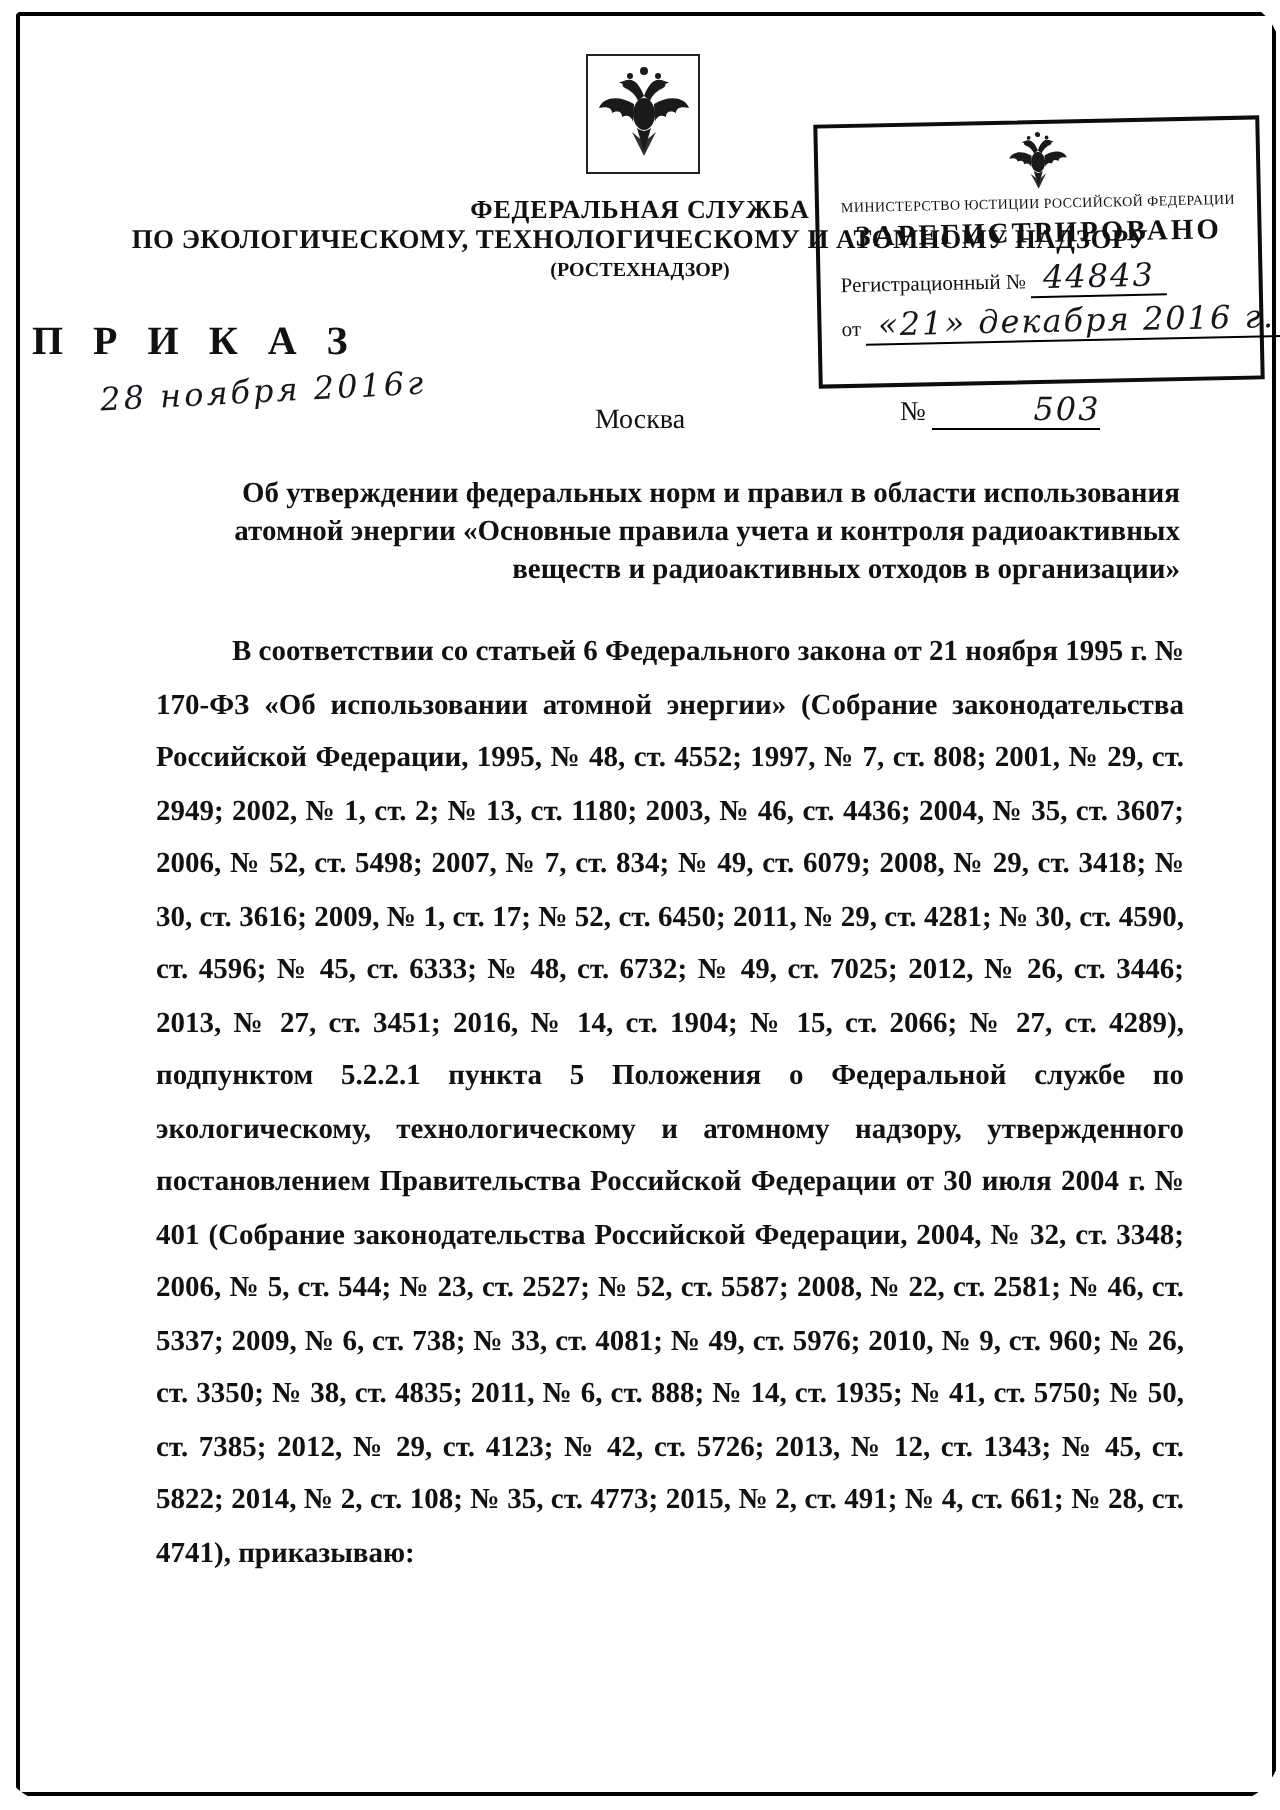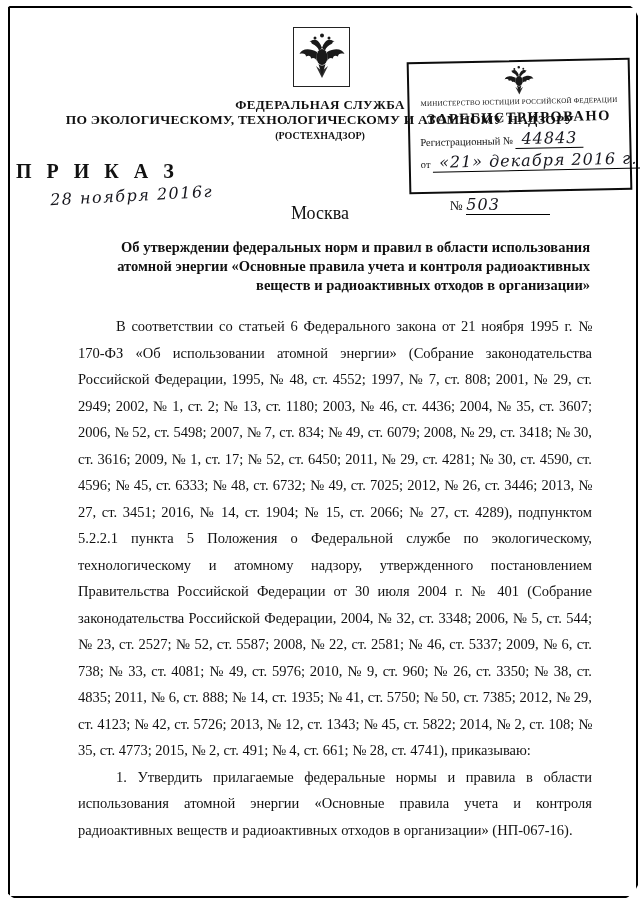--- a/index.html
+++ b/index.html
@@ -58,21 +58,21 @@
     left: 50px; top: 186px;
     font-size: 16px;
     letter-spacing: 1.5px;
     transform: rotate(-3deg);
     white-space: nowrap;
   }
   .city {
     position: absolute;
     top: 203px; left: 0; width: 640px;
     text-align: center;
-    font-size: 18px;
+    font-size: 14px;
   }
   
   .stamp {
     position: absolute;
     left: 408px; top: 60px;
     width: 223px; height: 132px;
     border: 2.5px solid #0d0d0d;
     transform: rotate(-1.2deg);
     background: transparent;
     display: flex;
@@ -109,40 +109,41 @@
   .order-number-row {
     position: absolute;
     left: 450px; top: 195px;
     font-size: 13.5px;
     white-space: nowrap;
   }
   .order-number-row .fill-line {
     display: inline-block;
     min-width: 84px;
     border-bottom: 1.5px solid #000;
-    text-align: left;
+    text-align: right;
     font-size: 16px;
     letter-spacing: 1px;
   }
   
   .order-title {
     position: absolute;
     top: 238px; left: 70px; width: 520px;
     text-align: right;
     font-weight: bold;
     font-size: 14.5px;
     line-height: 19px;
   }
   
   .body-text {
     position: absolute;
     top: 313px; left: 78px; width: 514px;
     font-size: 14.5px;
     line-height: 26.5px;
     text-align: justify;
+    font-weight: bold;
   }
   .body-text p {
     margin: 0;
     text-indent: 38px;
   }
   .hidden-defs { position: absolute; width: 0; height: 0; overflow: hidden; }
 </style>
 </head>
 <body>
 
@@ -204,15 +205,14 @@
 
   <div class="order-number-row">
     <span>№</span>
     <span class="fill-line handwriting">503</span>
   </div>
 
   <div class="order-title">Об утверждении федеральных норм и правил в области использования атомной энергии «Основные правила учета и контроля радиоактивных веществ и радиоактивных отходов в организации»</div>
 
   <div class="body-text">
     <p>В соответствии со статьей 6 Федерального закона от 21 ноября 1995 г. № 170-ФЗ «Об использовании атомной энергии» (Собрание законодательства Российской Федерации, 1995, № 48, ст. 4552; 1997, № 7, ст. 808; 2001, № 29, ст. 2949; 2002, № 1, ст. 2; № 13, ст. 1180; 2003, № 46, ст. 4436; 2004, № 35, ст. 3607; 2006, № 52, ст. 5498; 2007, № 7, ст. 834; № 49, ст. 6079; 2008, № 29, ст. 3418; № 30, ст. 3616; 2009, № 1, ст. 17; № 52, ст. 6450; 2011, № 29, ст. 4281; № 30, ст. 4590, ст. 4596; № 45, ст. 6333; № 48, ст. 6732; № 49, ст. 7025; 2012, № 26, ст. 3446; 2013, № 27, ст. 3451; 2016, № 14, ст. 1904; № 15, ст. 2066; № 27, ст. 4289), подпунктом 5.2.2.1 пункта 5 Положения о Федеральной службе по экологическому, технологическому и атомному надзору, утвержденного постановлением Правительства Российской Федерации от 30 июля 2004 г. № 401 (Собрание законодательства Российской Федерации, 2004, № 32, ст. 3348; 2006, № 5, ст. 544; № 23, ст. 2527; № 52, ст. 5587; 2008, № 22, ст. 2581; № 46, ст. 5337; 2009, № 6, ст. 738; № 33, ст. 4081; № 49, ст. 5976; 2010, № 9, ст. 960; № 26, ст. 3350; № 38, ст. 4835; 2011, № 6, ст. 888; № 14, ст. 1935; № 41, ст. 5750; № 50, ст. 7385; 2012, № 29, ст. 4123; № 42, ст. 5726; 2013, № 12, ст. 1343; № 45, ст. 5822; 2014, № 2, ст. 108; № 35, ст. 4773; 2015, № 2, ст. 491; № 4, ст. 661; № 28, ст. 4741), приказываю:</p>
-    <p>1. Утвердить прилагаемые федеральные нормы и правила в области использования атомной энергии «Основные правила учета и контроля радиоактивных веществ и радиоактивных отходов в организации» (НП-067-16).</p>
   </div>
 </div>
 
 </body></html>

